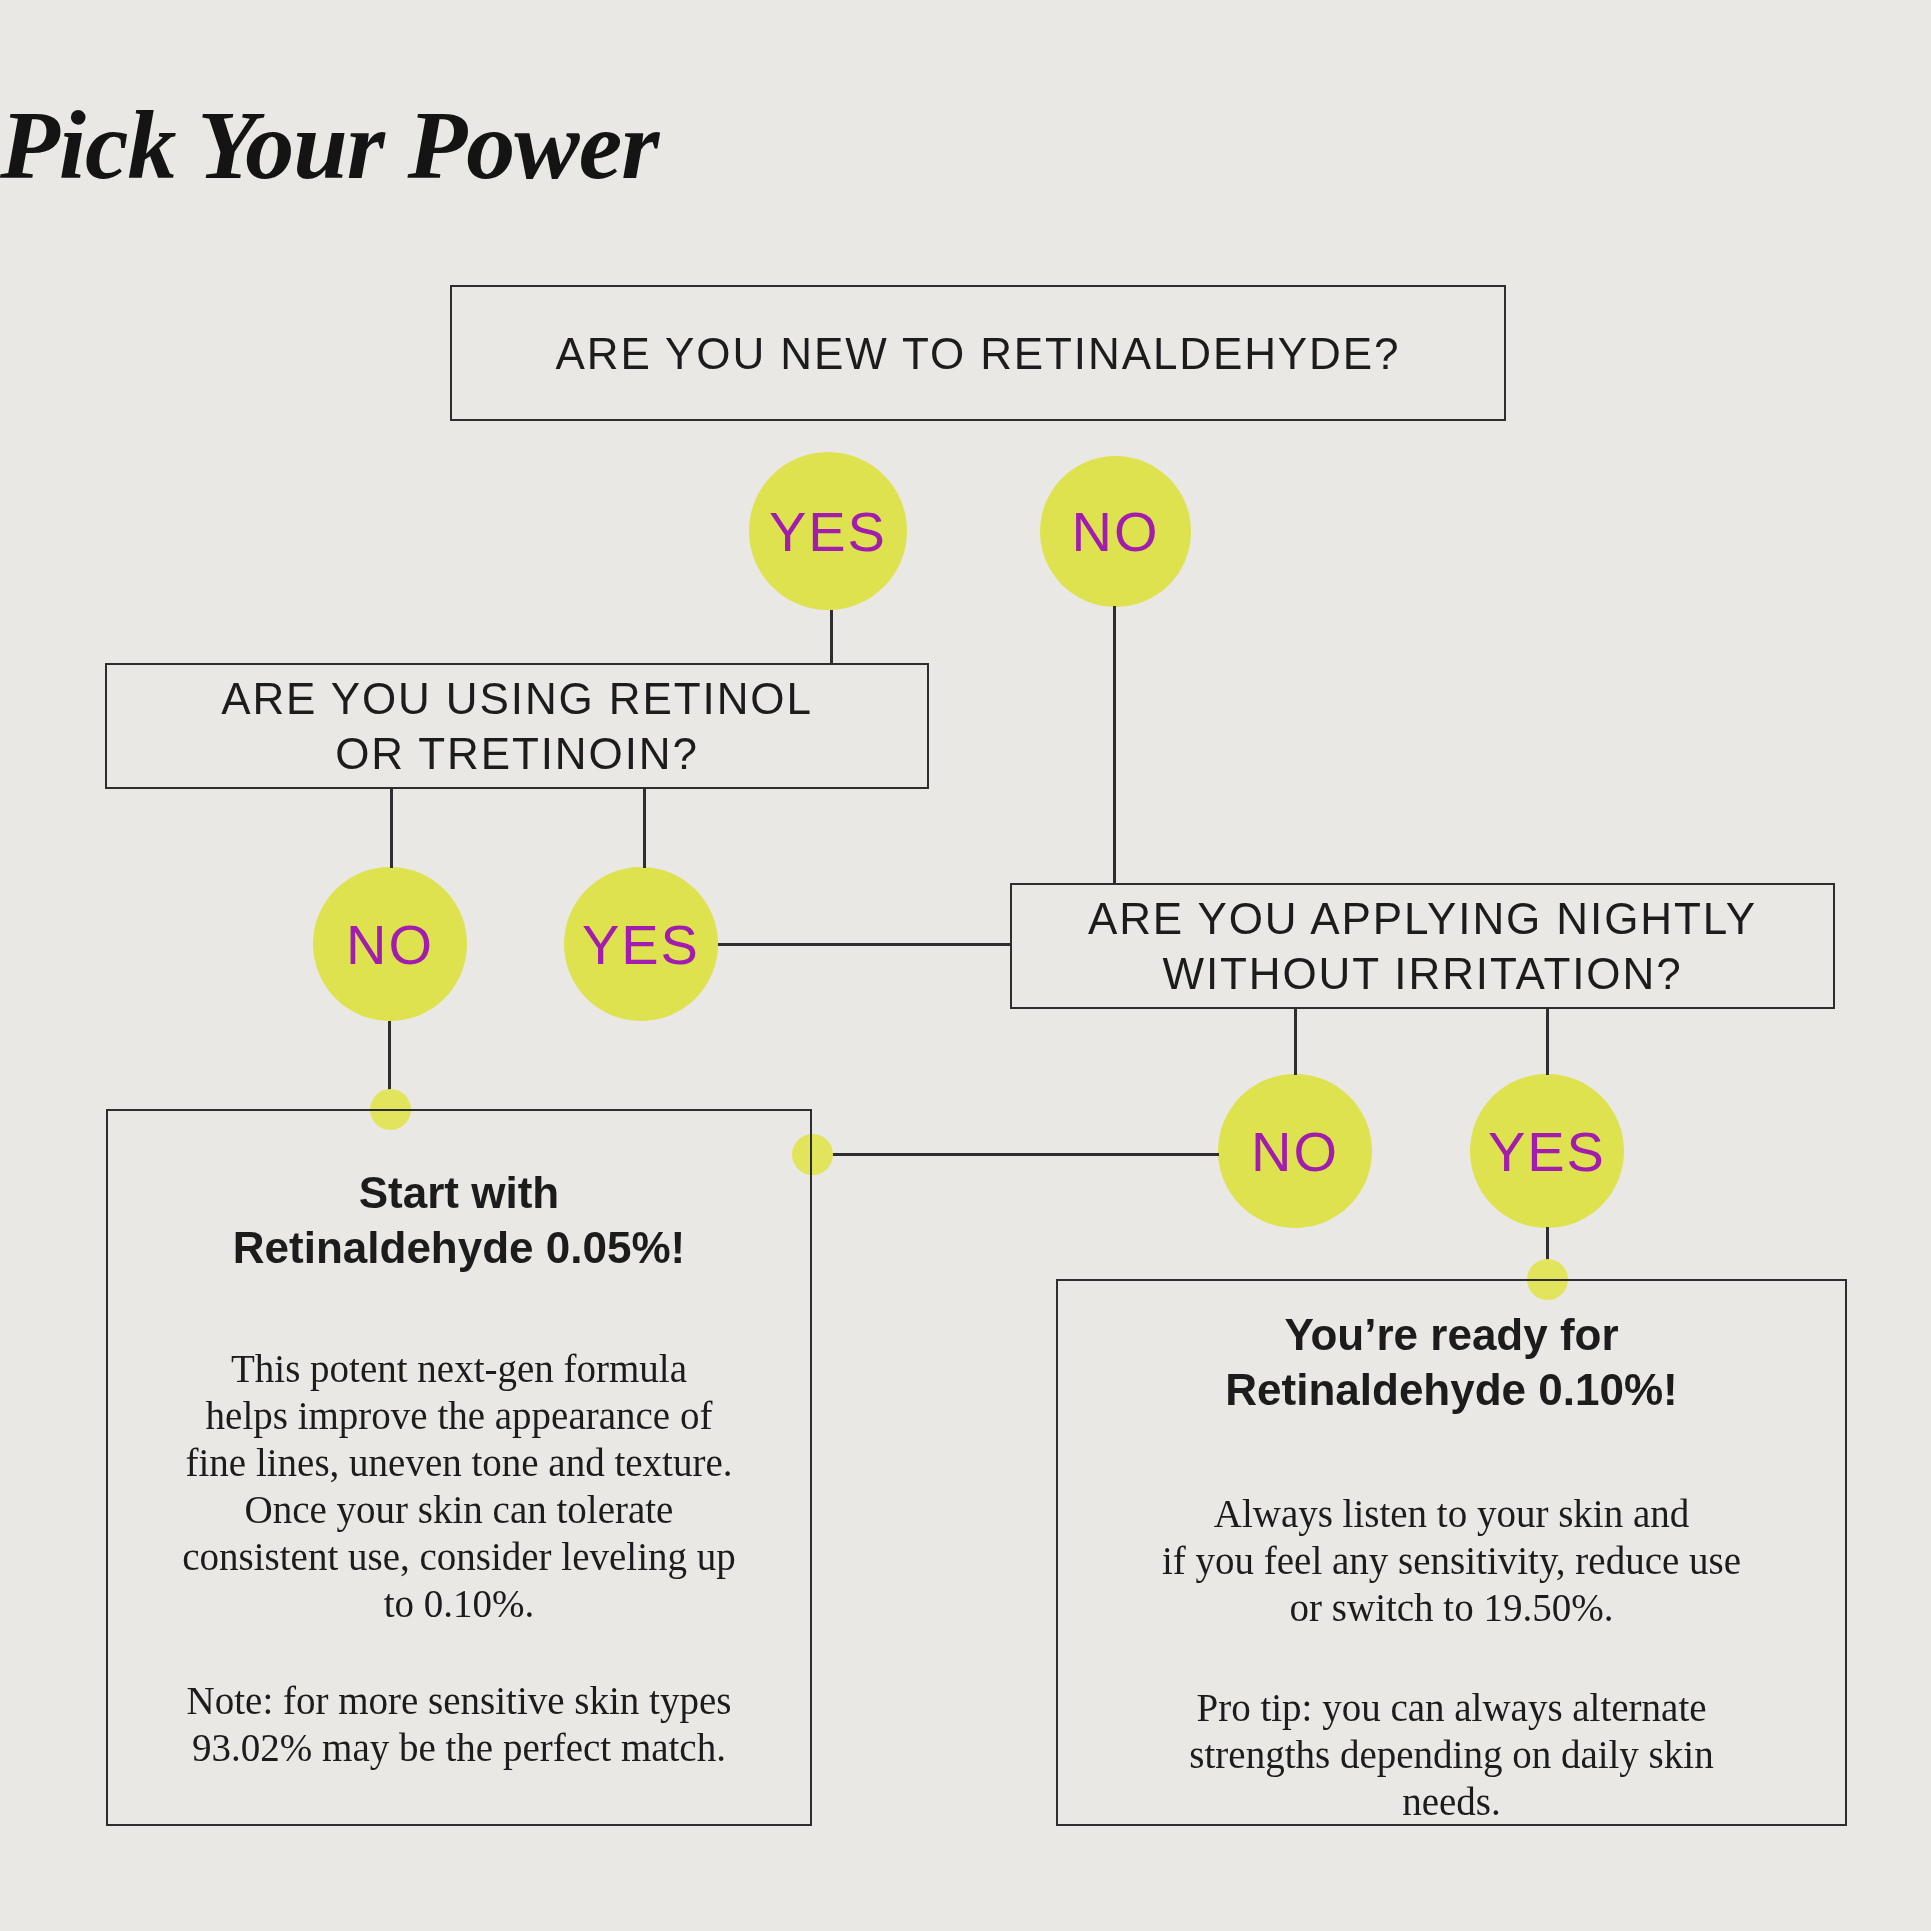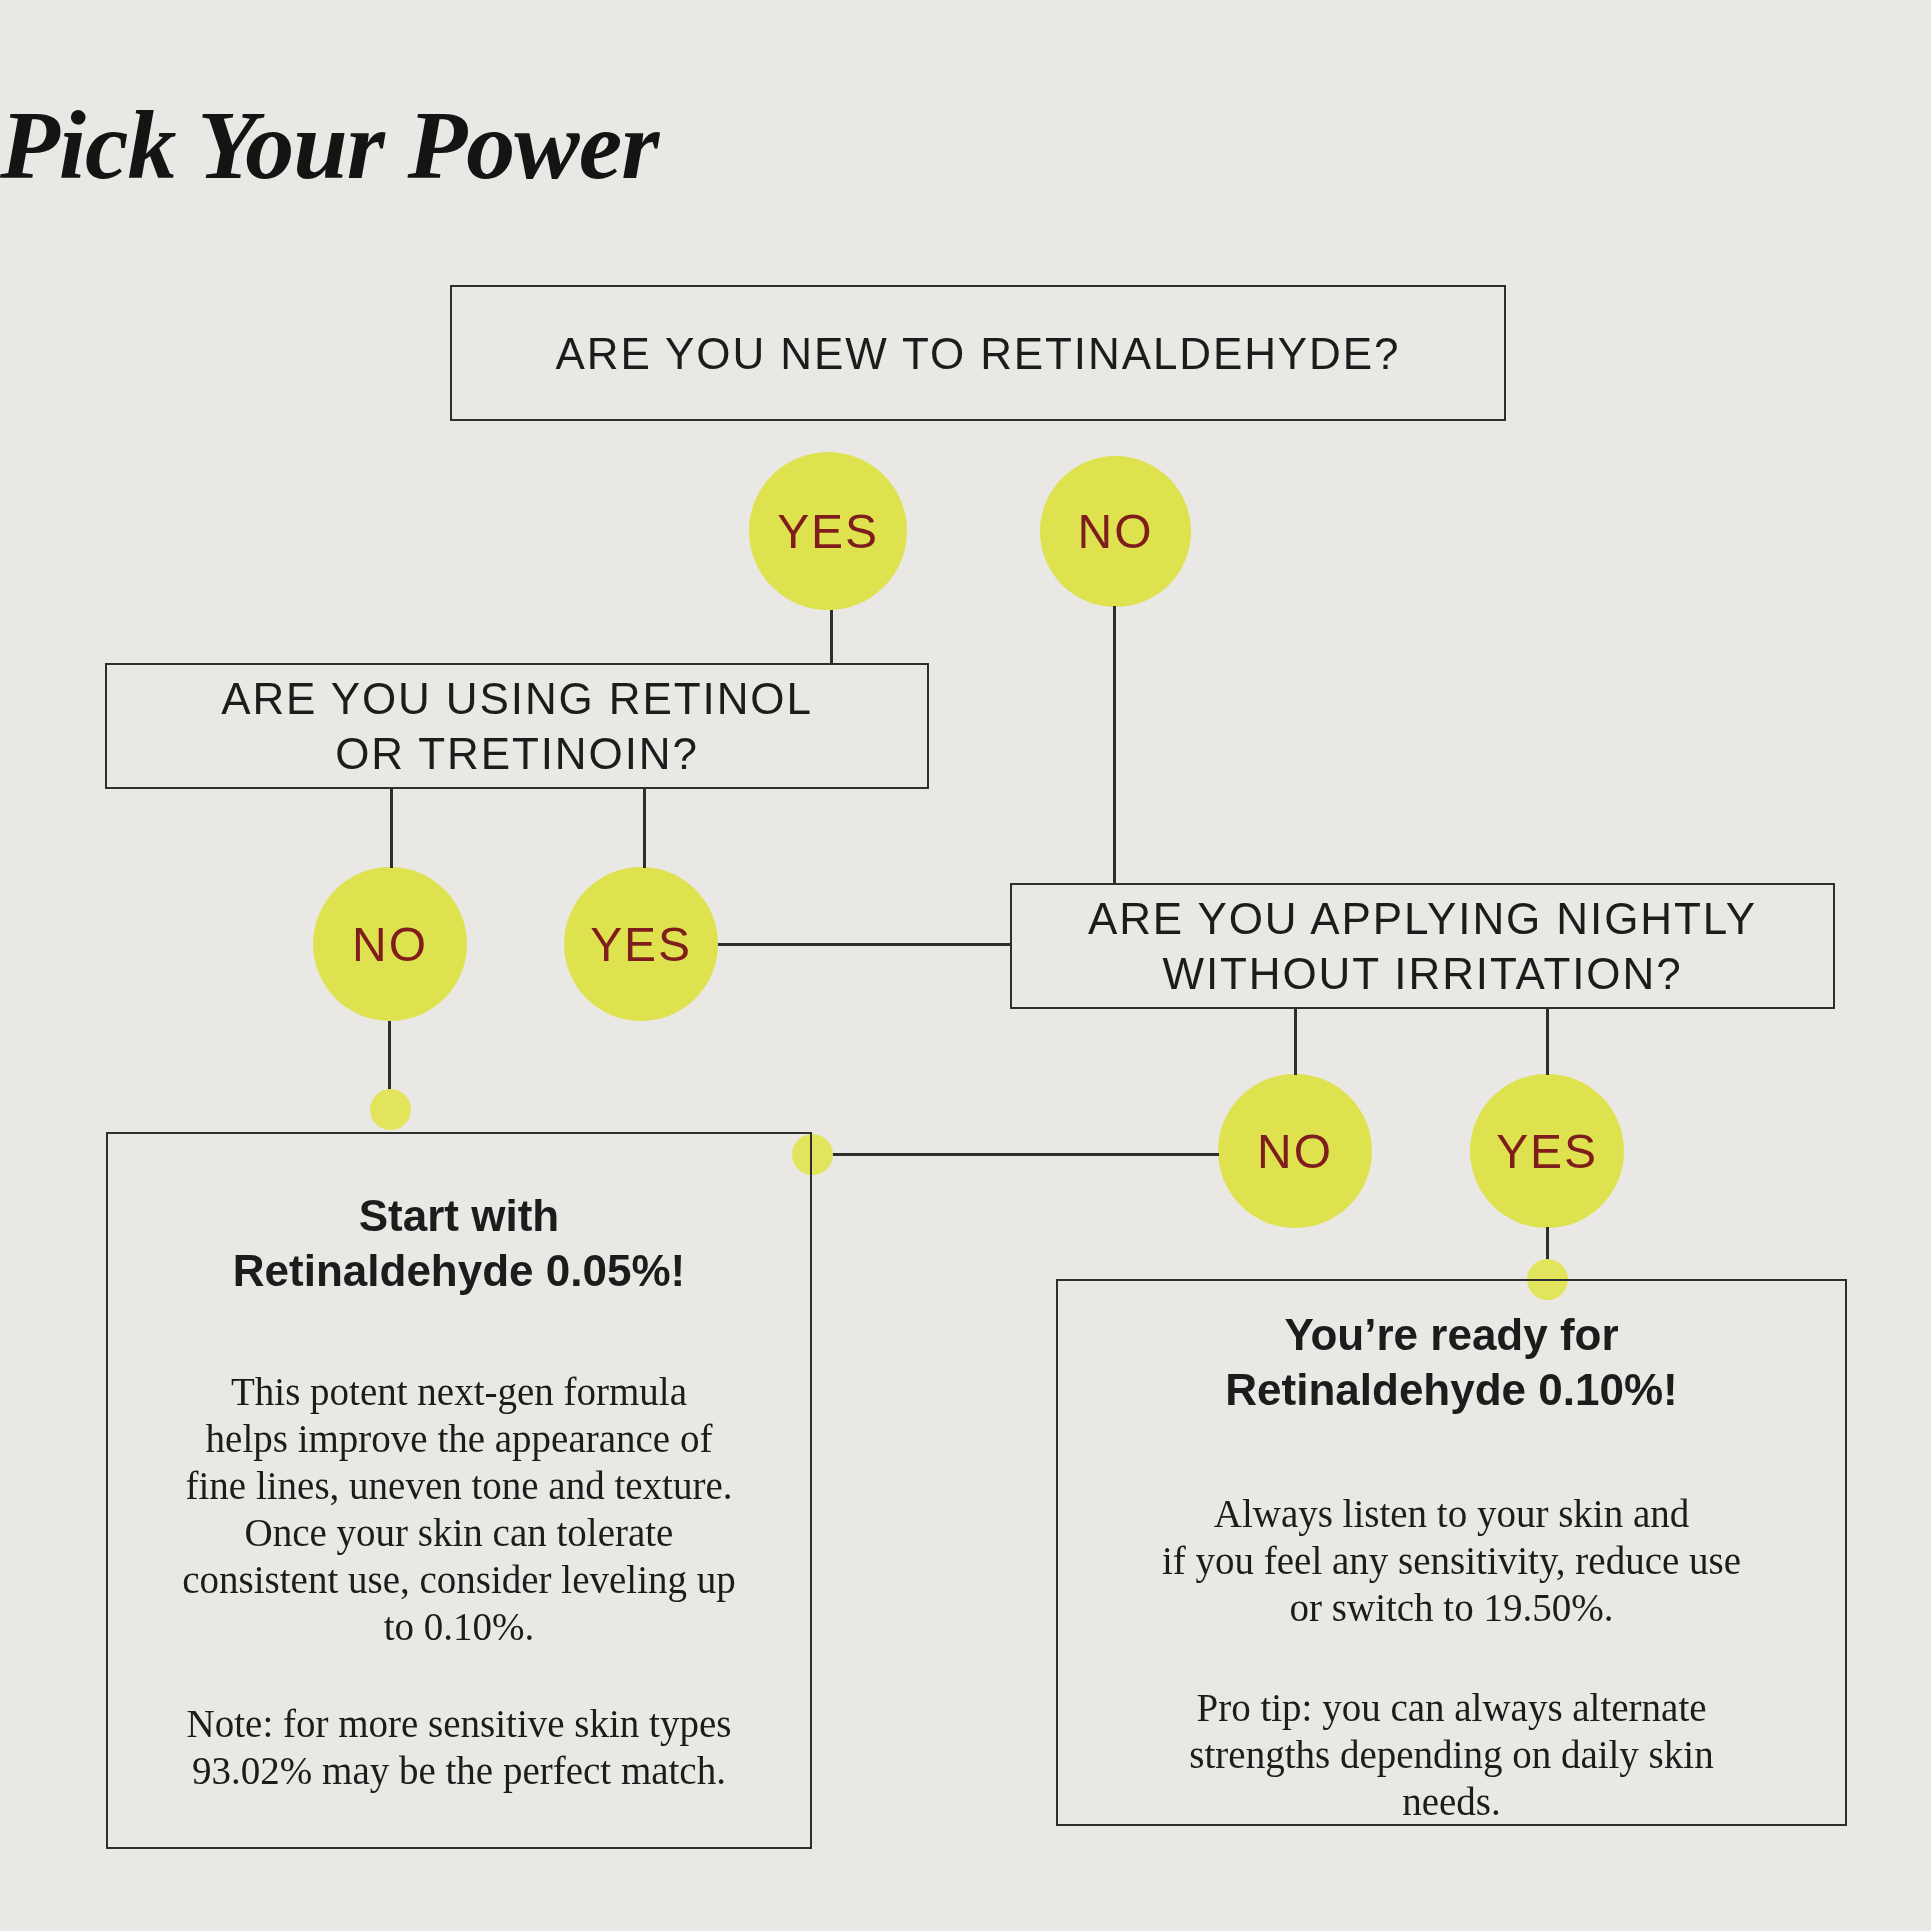--- a/index.html
+++ b/index.html
@@ -39,21 +39,21 @@
     color:var(--text);
   }
   .qbox.q1{left:450px;top:285px;width:1056px;height:136px;}
   .qbox.q2{left:105px;top:663px;width:824px;height:126px;}
   .qbox.q3{left:1010px;top:883px;width:825px;height:126px;}
 
   .bubble{
     position:absolute;border-radius:50%;
     background:var(--accent);
     display:flex;align-items:center;justify-content:center;
-    font-size:48px;letter-spacing:1.9px;color:#7f1d1d;
+    font-size:56px;letter-spacing:1.9px;color:#a21caf;
   }
   .bubble.yes1{left:749px;top:452px;width:158px;height:158px;}
   .bubble.no1 {left:1040px;top:456px;width:151px;height:151px;}
   .bubble.no2 {left:313px;top:867px;width:154px;height:154px;}
   .bubble.yes2{left:564px;top:867px;width:154px;height:154px;}
   .bubble.no3 {left:1218px;top:1074px;width:154px;height:154px;}
   .bubble.yes3{left:1470px;top:1074px;width:154px;height:154px;}
 
   .cline{position:absolute;background:var(--line);}
   .l-yes1{left:830px;top:610px;width:2.9px;height:54px;}
@@ -74,21 +74,21 @@
   .jdot.d1{left:370px;top:1089px;}
   .jdot.d2{left:792px;top:1134px;}
   .jdot.d3{left:1527px;top:1259px;}
 
   .rbox{
     position:absolute;
     border:2.9px solid var(--line);
     box-sizing:border-box;
     text-align:center;
   }
-  .rbox.low {left:106px;top:1132px;width:706px;height:717px;}
+  .rbox.low {left:106px;top:1109px;width:706px;height:717px;}
   .rbox.high{left:1056px;top:1279px;width:791px;height:547px;}
 
   .rbox .heading{
     font-size:44px;font-weight:bold;line-height:55px;
     white-space:pre-line;margin:0 9.7px;
   }
   .rbox.low  .heading{margin-top:54px;}
   .rbox.high .heading{margin-top:26px;}
   .rbox .para{
     font-size:39px;line-height:47px;

